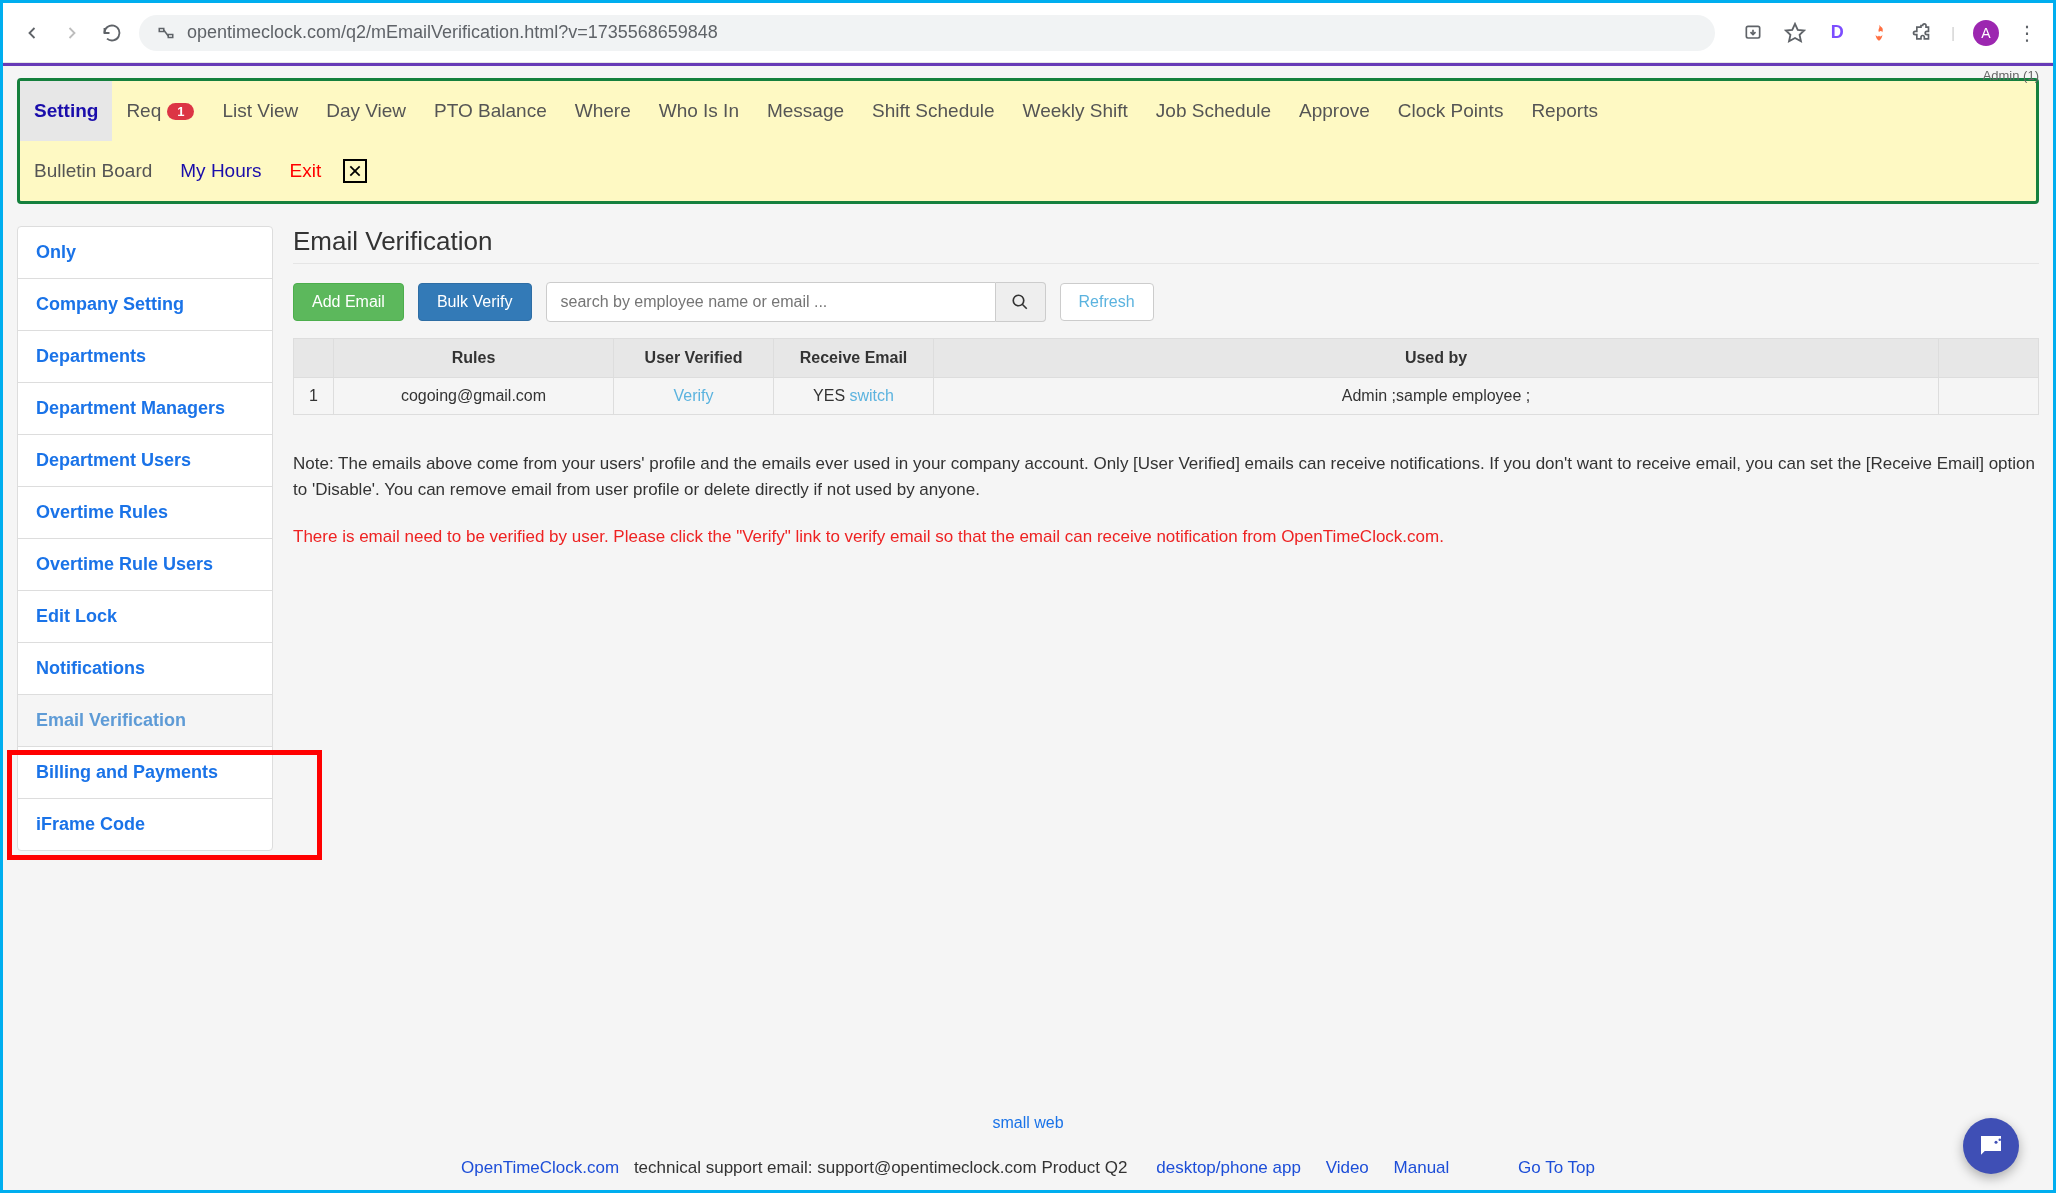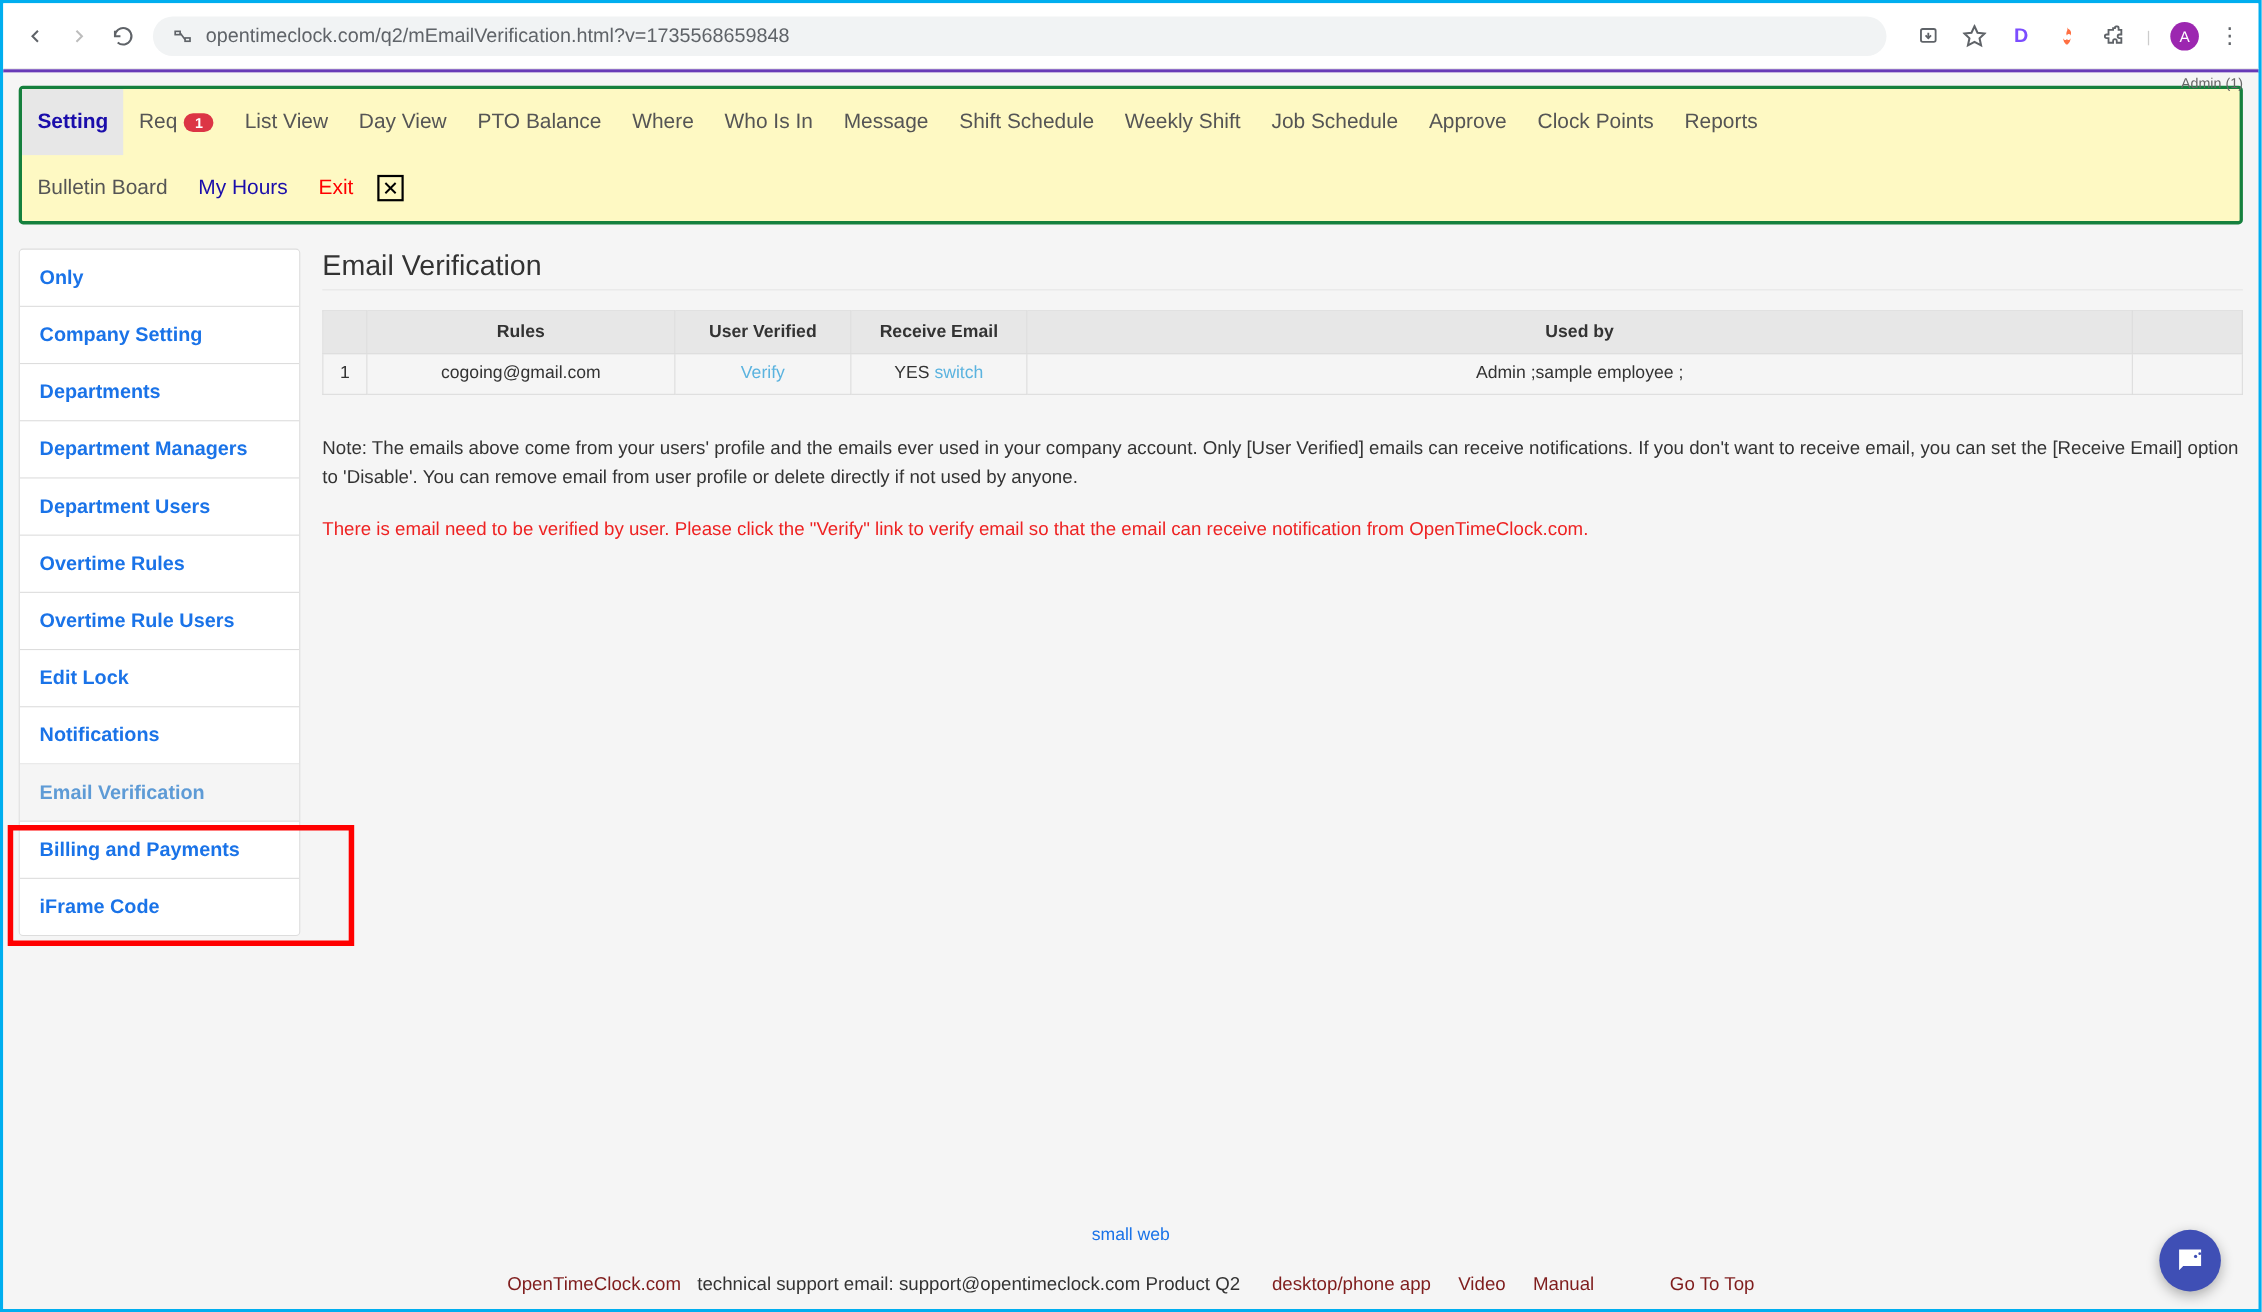--- a/index.html
+++ b/index.html
@@ -68,21 +68,21 @@
   tbody td { border: 1px solid #ddd; padding: 9px 8px; text-align: center; color: #333; }
   .link-blue { color: #5bb3df; cursor: pointer; }
 
   .note { margin-top: 36px; font-size: 17px; color: #333; line-height: 1.5; }
   .warn { margin-top: 22px; font-size: 17px; color: #e22; line-height: 1.5; }
 
   
   .footer-area { position: absolute; left: 14px; right: 14px; bottom: 12px; text-align: center; }
   .smallweb { color: #1a73e8; font-size: 16px; margin-bottom: 26px; display: inline-block; cursor: pointer; }
   .footer-line { font-size: 17px; color: #333; }
-  .footer-line a { color: #7f1d1d; text-decoration: none; cursor: pointer; margin: 0 10px; }
+  .footer-line a { color: #1d4ed8; text-decoration: none; cursor: pointer; margin: 0 10px; }
   .footer-line .gototop { margin-left: 54px; }
 
   
   .chat-bubble { position: absolute; right: 34px; bottom: 16px; width: 56px; height: 56px; border-radius: 50%; background: #3f4fb5; display: flex; align-items: center; justify-content: center; color: #fff; box-shadow: 0 4px 12px rgba(0,0,0,.3); cursor: pointer; }
   .chat-bubble svg { width: 30px; height: 30px; }
 </style>
 </head>
 <body>
 
 <div class="browser">
@@ -200,20 +200,34 @@
           <div class="side-item active">Email Verification</div>
           <div class="side-item">Billing and Payments</div>
           <div class="side-item">iFrame Code</div>
         </div>
       </div>
 
       <div class="main">
         <h1>Email Verification</h1>
         <div class="hr"></div>
 
+        <div class="action-row">
+          <button class="btn btn-green">Add Email</button>
+          <button class="btn btn-blue">Bulk Verify</button>
+          <div class="search-group">
+            <input type="text" placeholder="search by employee name or email ..." style="">
+            <div class="sbtn">
+              <svg width="18" height="18" viewBox="0 0 24 24" fill="none" stroke="currentColor" stroke-width="2.2">
+                  <circle cx="10" cy="10" r="7"></circle>
+                  <line x1="21" y1="21" x2="15" y2="15"></line>
+                </svg>
+            </div>
+          </div>
+          <button class="btn btn-refresh">Refresh</button>
+        </div>
 
         <table>
           <colgroup>
             <col style="width:40px">
               <col style="width:280px">
               <col style="width:160px">
               <col style="width:160px">
               <col>
               <col style="width:100px">
           </colgroup>

